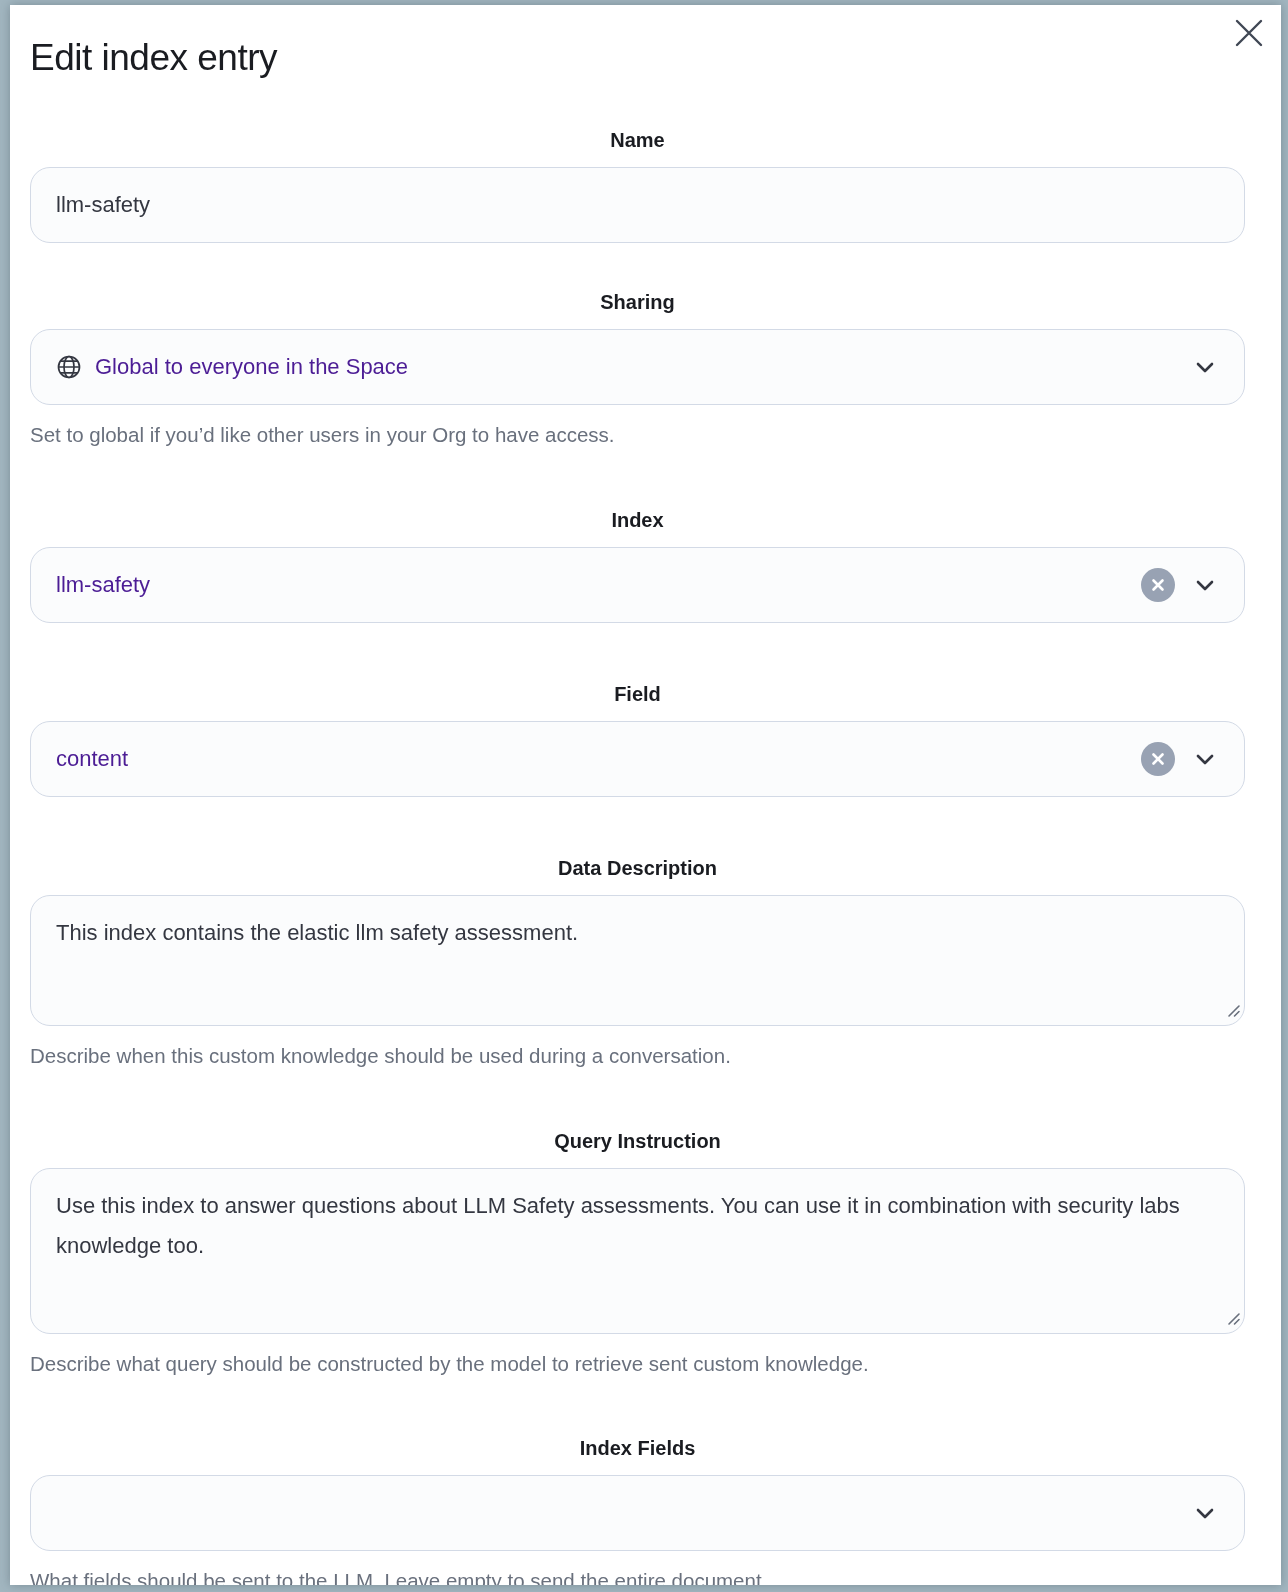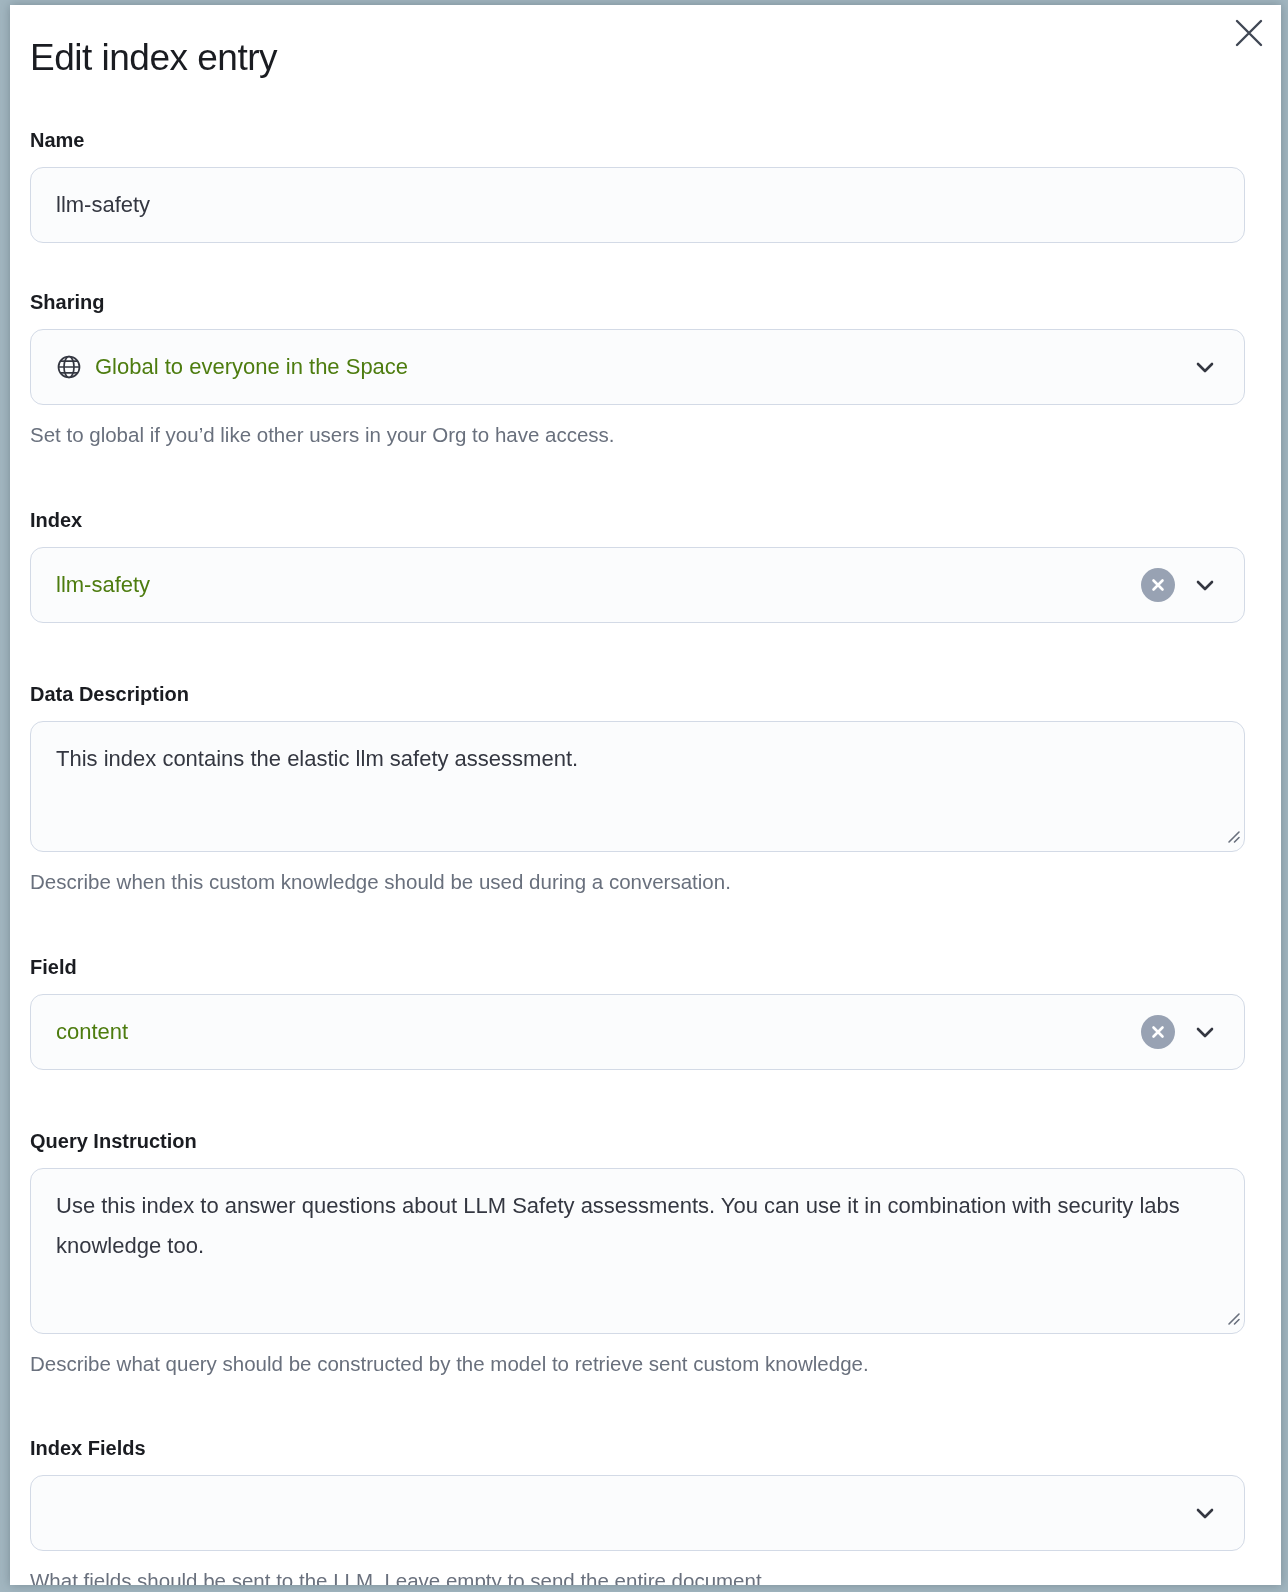--- a/index.html
+++ b/index.html
@@ -34,43 +34,44 @@
     line-height: 1.25;
   }
   .form-row { margin-top: 48px; }
   .form-row.tight { margin-top: 60px; }
   .field-label {
     display: block;
     font-size: 20px;
     font-weight: 700;
     color: #1a1c21;
     margin-bottom: 15px;
+    text-align: center;
   }
   .control {
     width: 100%;
     background: #fbfcfd;
     border: 1px solid #d3dae6;
-    border-radius: 13px;
+    border-radius: 20px;
     color: #343741;
     font-size: 22px;
     font-family: "Liberation Sans", "DejaVu Sans", sans-serif;
   }
   input.control {
     height: 76px;
     padding: 0 25px;
     outline: none;
   }
   .select-control {
     height: 76px;
     display: flex;
     align-items: center;
     padding: 0 26px 0 25px;
     cursor: pointer;
   }
-  .select-control .value-text { color: #4d7c0f; }
+  .select-control .value-text { color: #4c1d95; }
   .select-control .left-icon { margin-right: 13px; display: flex; }
   .right-controls {
     margin-left: auto;
     display: flex;
     align-items: center;
     gap: 17px;
   }
   .clear-btn {
     width: 34px; height: 34px;
     border-radius: 50%;
@@ -159,54 +160,54 @@
         <span style="display:flex;">
           <svg width="26" height="26" viewBox="0 0 26 26">
             <path d="M6 10 L13 17 L20 10" stroke="#343741" stroke-width="2.6" fill="none" stroke-linecap="round" stroke-linejoin="round"></path>
           </svg>
         </span>
       </span>
     </div>
   </div>
 
   <div class="form-row tight">
+    <label class="field-label">Field</label>
+    <div class="control select-control">
+      <span class="value-text">content</span>
+      <span class="right-controls">
+        <button class="clear-btn">
+          <span style="display:flex;">
+            <svg width="16" height="16" viewBox="0 0 16 16">
+              <path d="M3.5 3.5 L12.5 12.5 M12.5 3.5 L3.5 12.5" stroke="#ffffff" stroke-width="2.6" stroke-linecap="round"></path>
+            </svg>
+          </span>
+        </button>
+        <span style="display:flex;">
+          <svg width="26" height="26" viewBox="0 0 26 26">
+            <path d="M6 10 L13 17 L20 10" stroke="#343741" stroke-width="2.6" fill="none" stroke-linecap="round" stroke-linejoin="round"></path>
+          </svg>
+        </span>
+      </span>
+    </div>
+  </div>
+
+  <div class="form-row tight">
     <label class="field-label">Data Description</label>
     <div class="ta-wrap">
       <textarea class="control ta-short" style="">This index contains the elastic llm safety assessment.</textarea>
       <span class="resize-handle">
         <svg width="16" height="16" viewBox="0 0 16 16">
           <path d="M3 13 L13 3 M8.5 13 L13 8.5" stroke="#69707d" stroke-width="1.6" stroke-linecap="round"></path>
         </svg>
       </span>
     </div>
     <div class="helper-text">Describe when this custom knowledge should be used during a conversation.</div>
   </div>
 
   <div class="form-row tight">
-    <label class="field-label">Field</label>
-    <div class="control select-control">
-      <span class="value-text">content</span>
-      <span class="right-controls">
-        <button class="clear-btn">
-          <span style="display:flex;">
-            <svg width="16" height="16" viewBox="0 0 16 16">
-              <path d="M3.5 3.5 L12.5 12.5 M12.5 3.5 L3.5 12.5" stroke="#ffffff" stroke-width="2.6" stroke-linecap="round"></path>
-            </svg>
-          </span>
-        </button>
-        <span style="display:flex;">
-          <svg width="26" height="26" viewBox="0 0 26 26">
-            <path d="M6 10 L13 17 L20 10" stroke="#343741" stroke-width="2.6" fill="none" stroke-linecap="round" stroke-linejoin="round"></path>
-          </svg>
-        </span>
-      </span>
-    </div>
-  </div>
-
-  <div class="form-row tight">
     <label class="field-label">Query Instruction</label>
     <div class="ta-wrap">
       <textarea class="control ta-tall" style="">Use this index to answer questions about LLM Safety assessments. You can use it in combination with security labs knowledge too.</textarea>
       <span class="resize-handle">
         <svg width="16" height="16" viewBox="0 0 16 16">
           <path d="M3 13 L13 3 M8.5 13 L13 8.5" stroke="#69707d" stroke-width="1.6" stroke-linecap="round"></path>
         </svg>
       </span>
     </div>
     <div class="helper-text">Describe what query should be constructed by the model to retrieve sent custom knowledge.</div>

